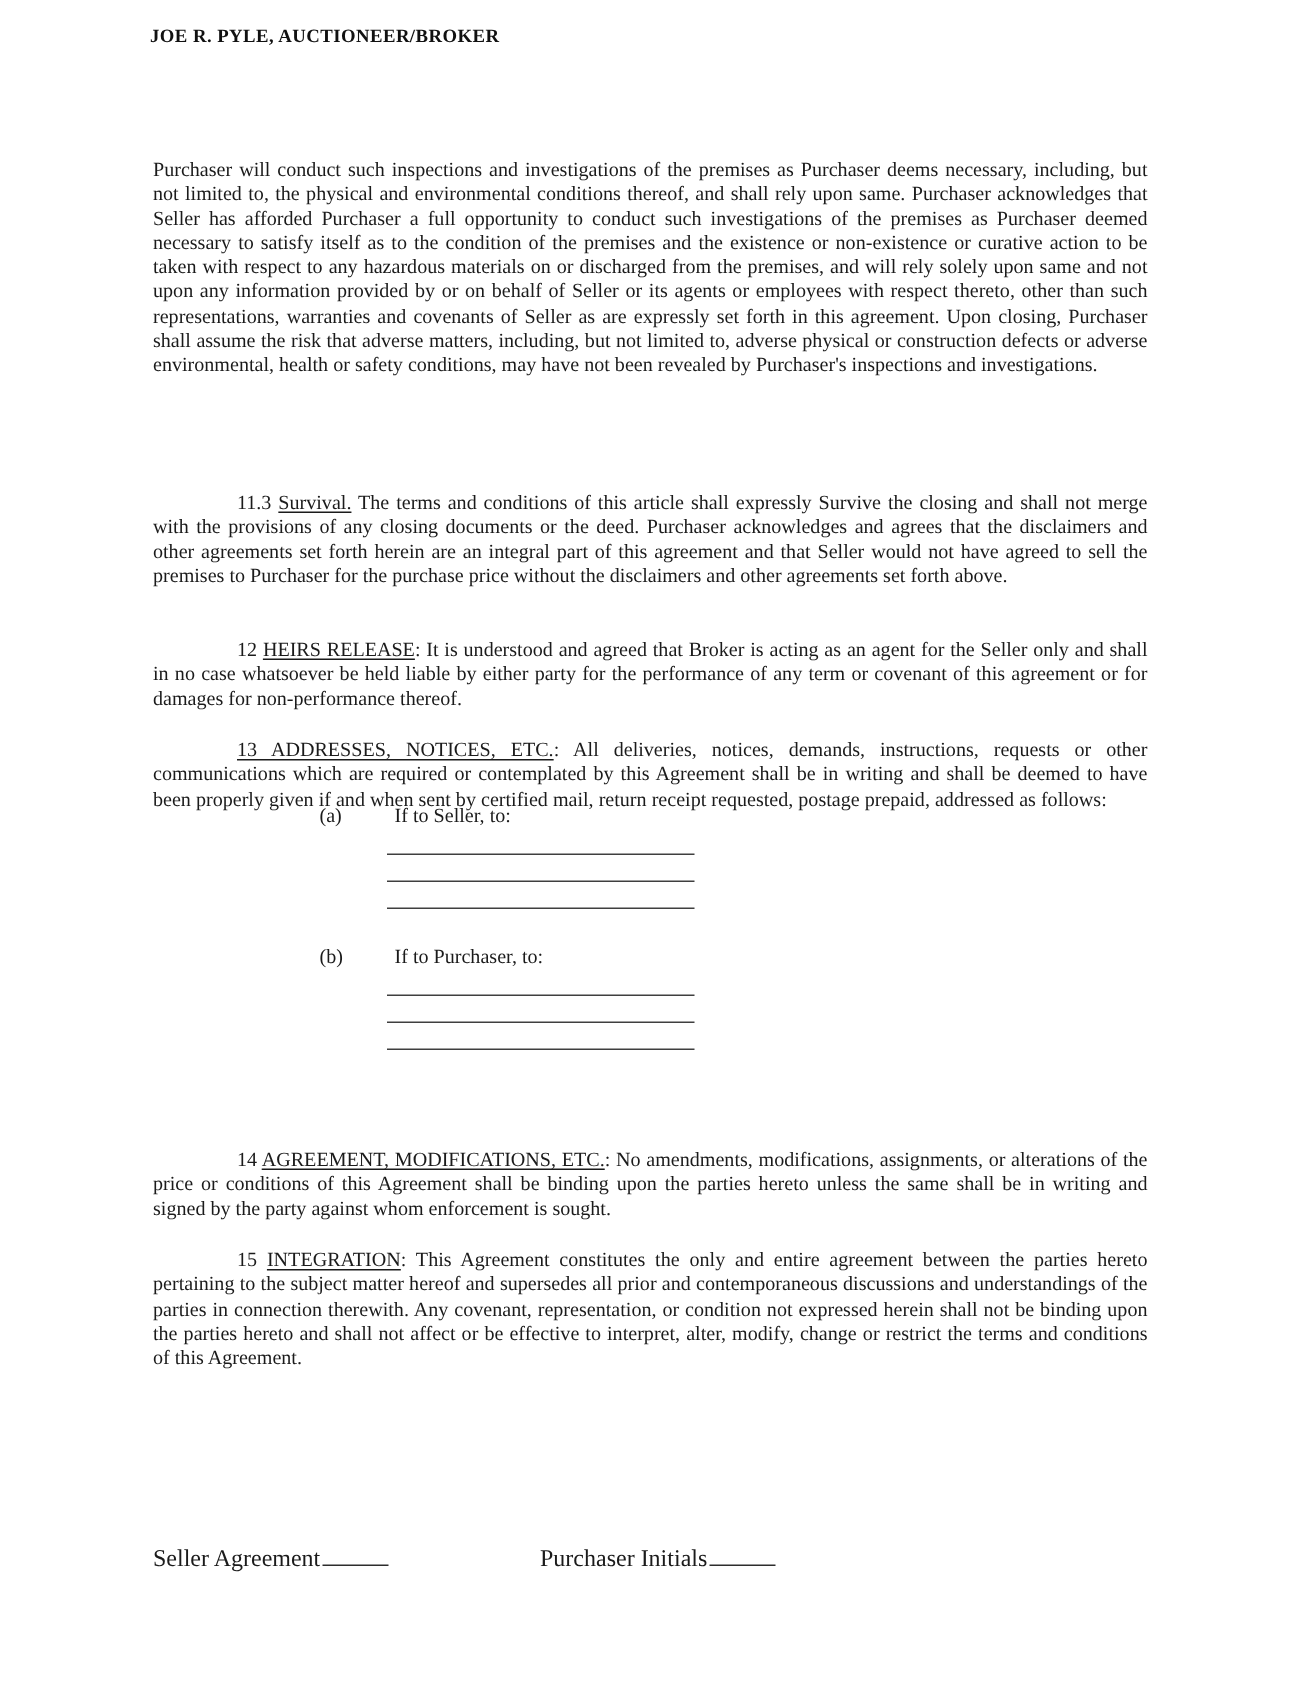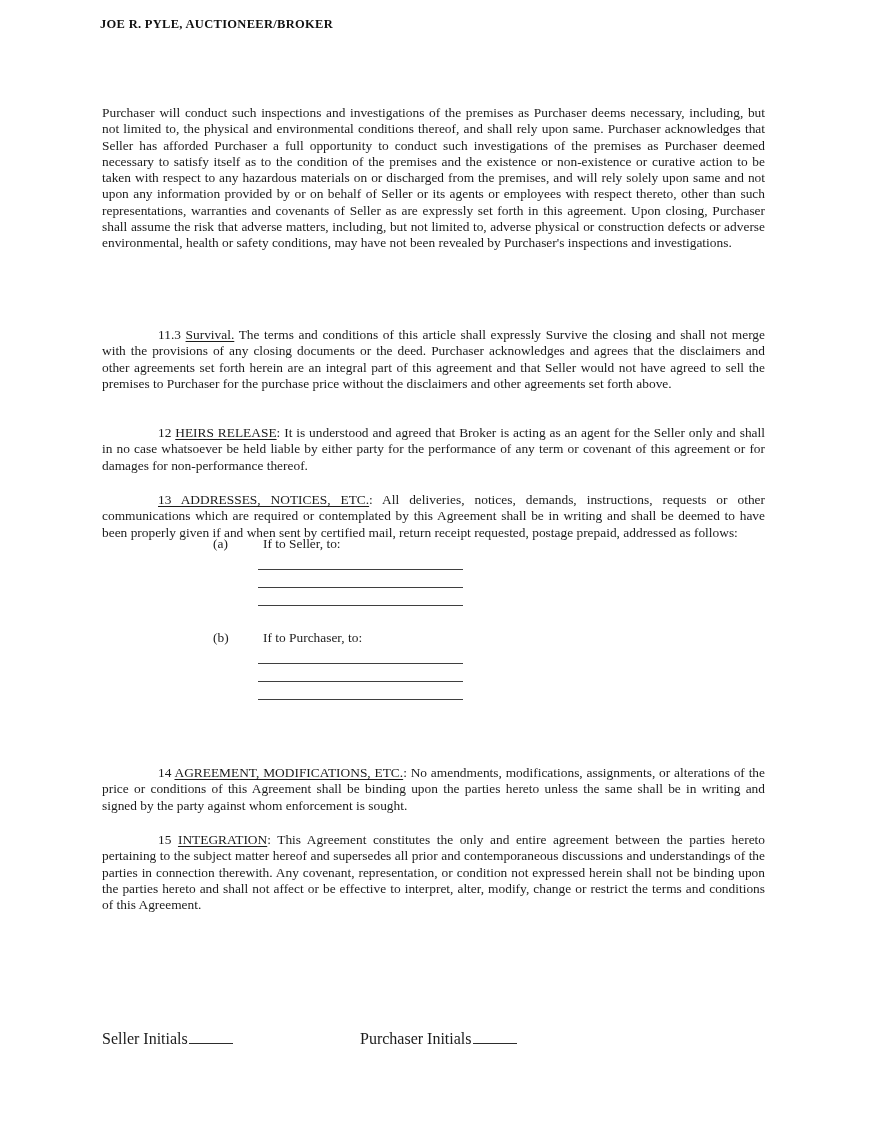--- a/index.html
+++ b/index.html
@@ -110,20 +110,20 @@
     </div>
   </div>
 
   <p class="para indent" style="top:725px"><span>14 </span><span class="u">AGREEMENT, MODIFICATIONS, ETC.</span><span>: No amendments, modifications, assignments, or alterations of the price or conditions of this Agreement shall be binding upon the parties hereto unless the same shall be in writing and signed by the party against whom enforcement is sought.</span></p>
 
   <p class="para indent" style="top:792px"><span>15 </span><span class="u">INTEGRATION</span><span>: This Agreement constitutes the only and entire agreement between the parties hereto pertaining to the subject matter hereof and supersedes all prior and contemporaneous discussions and understandings of the parties in connection therewith. Any covenant, representation, or condition not expressed herein shall not be binding upon the parties hereto and shall not affect or be effective to interpret, alter, modify, change or restrict the terms and conditions of this Agreement.</span></p>
 
 
   <div class="doc-footer">
     <span class="footer-item seller">
-      <span>Seller Initials</span><span class="sig-line"></span>
+      <span>Seller Agreement</span><span class="sig-line"></span>
     </span>
     <span class="footer-item purchaser">
       <span>Purchaser Initials</span><span class="sig-line"></span>
     </span>
   </div>
 
 </div>
 
 </body></html>

